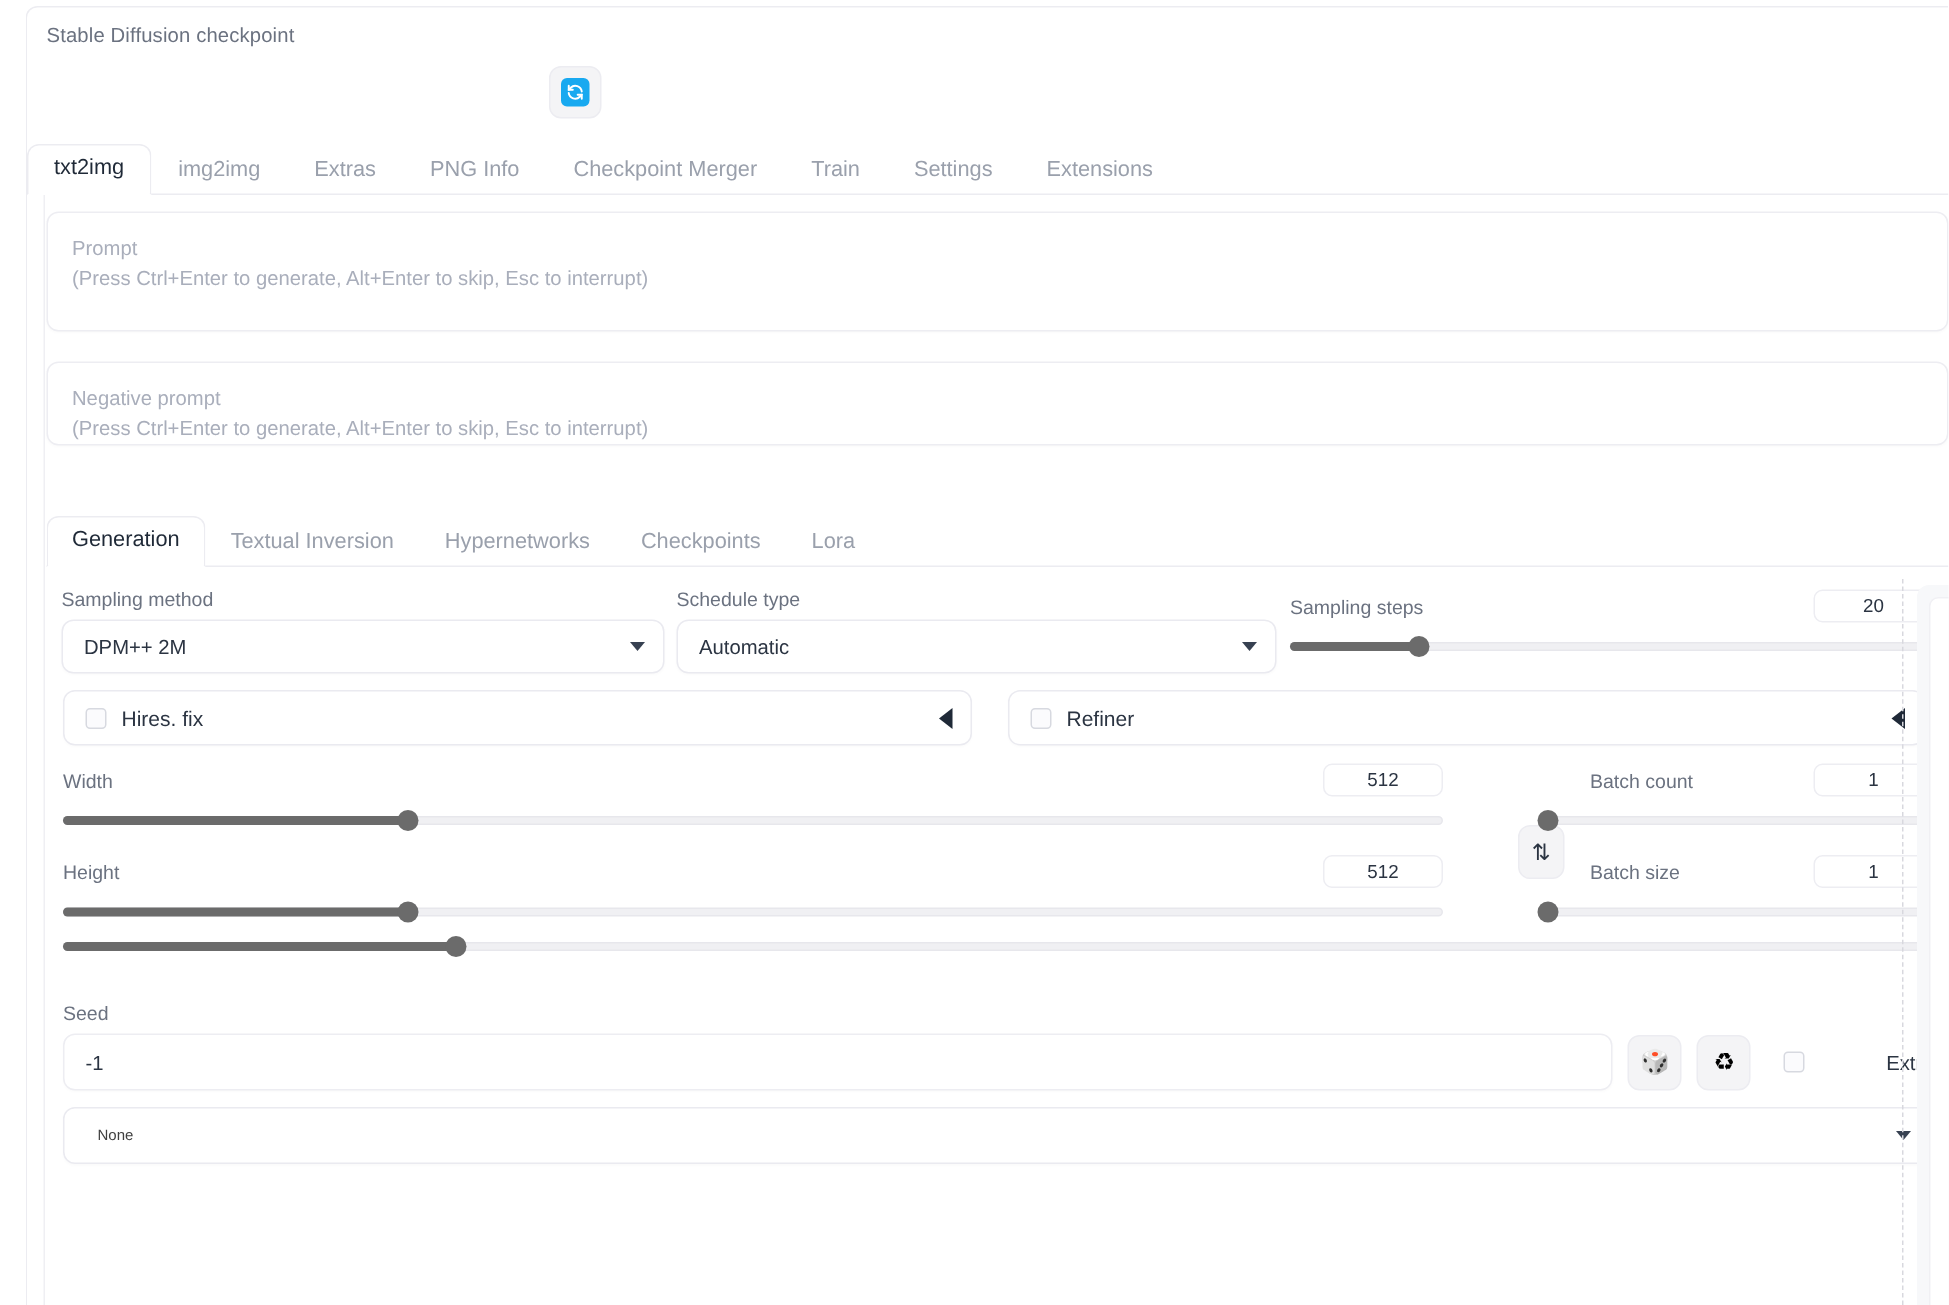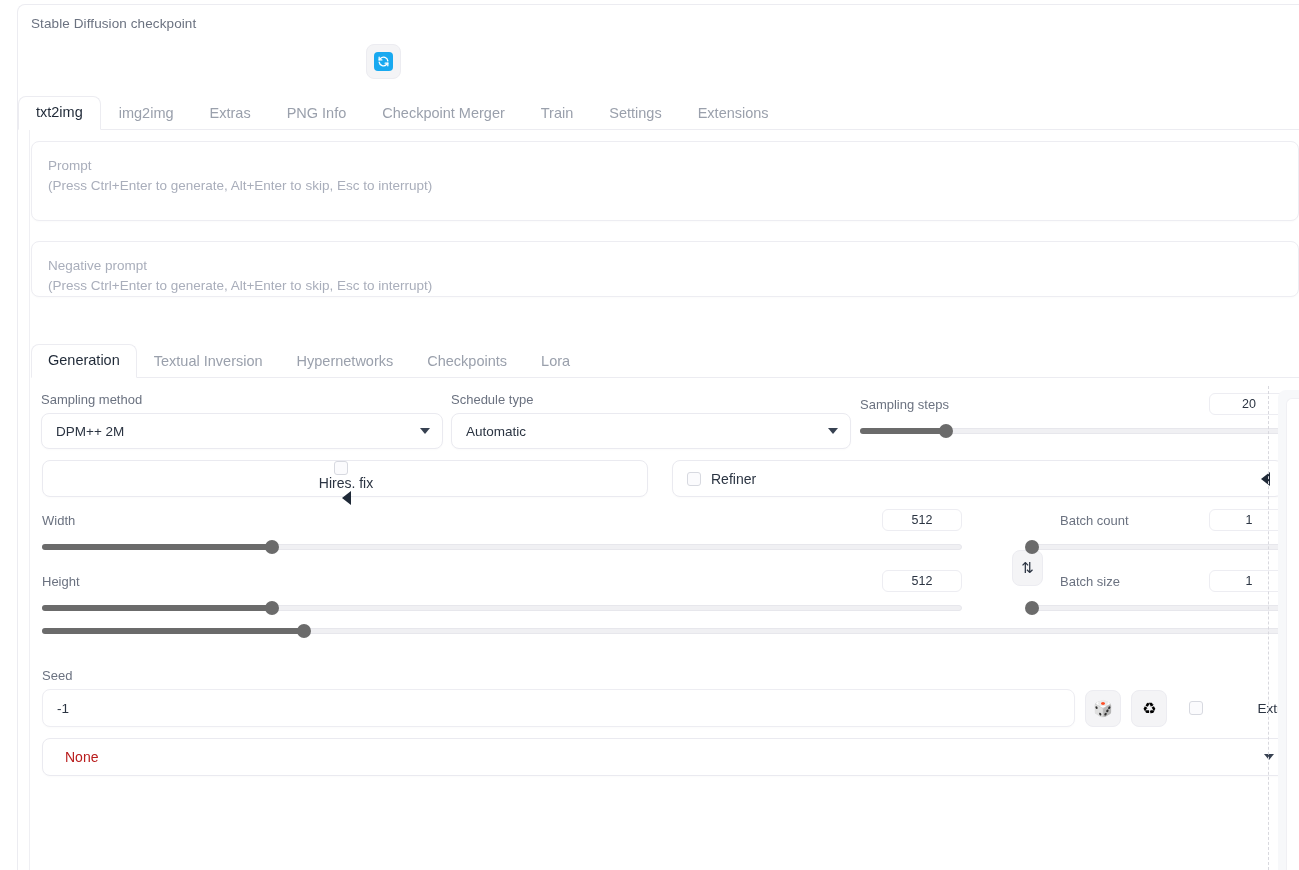--- a/index.html
+++ b/index.html
@@ -133,21 +133,21 @@
     border-radius: 50%; background: #6b6b6b; margin-left: -7px;
   }
 
   
   .accordion {
     position: absolute; height: 37px;
     border: 1px solid #eaeaf0; border-radius: 8px; background: #fff;
     display: flex; align-items: center; padding: 0 12px 0 14px;
     box-shadow: 0 1px 2px rgba(0,0,0,.02);
   }
-  #hires-acc { left: 11px; top: 82px; width: 606px; flex-direction: column; }
+  #hires-acc { left: 11px; top: 82px; width: 606px; }
   #refiner-acc { left: 641px; top: 82px; width: 611px; }
   .cb {
     width: 14px; height: 14px; border: 1px solid #d7d9e0; border-radius: 3px;
     background: #fbfbfd; margin-right: 10px; flex: 0 0 auto;
   }
   .acc-title { font-size: 14px; color: #2b3442; flex: 1; }
   .caret-left {
     width: 0; height: 0;
     border-top: 7px solid transparent; border-bottom: 7px solid transparent;
     border-right: 9px solid #1f2937;
@@ -187,21 +187,21 @@
     background: #f4f4f6; border: 1px solid #ececf1;
     display: flex; align-items: center; justify-content: center;
     font-size: 16px;
   }
   .extra-wrap { display: flex; align-items: flex-start; margin-left: 12px; gap: 44px; }
   .extra-lbl { font-size: 13.5px; color: #2b3442; }
 
   
   #script-field { position: absolute; left: 11px; top: 360px; width: 1247px; }
   #script-select { height: 38px; padding: 0 14px 0 22px; }
-  #script-select .val { font-size: 14px; color: #b91c1c; }
+  #script-select .val { font-size: 10px; color: #404040; }
 
   
   .divider-dashed {
     position: absolute; left: 1268px; top: 386px;
     width: 0; height: 484px; border-left: 1px dashed #d8d8de;
   }
   .gallery {
     position: absolute; left: 1278px; top: 390px;
     width: 22px; height: 480px;
     background: #f7f8fa; border-top-left-radius: 8px;

